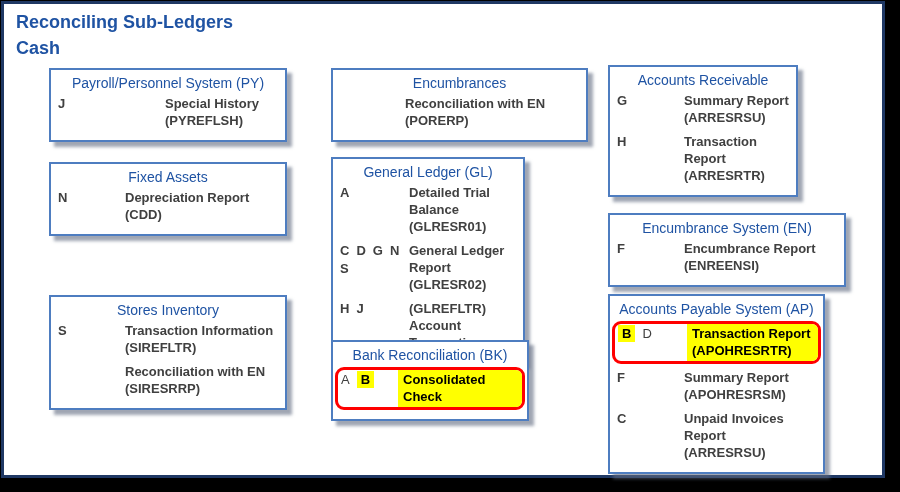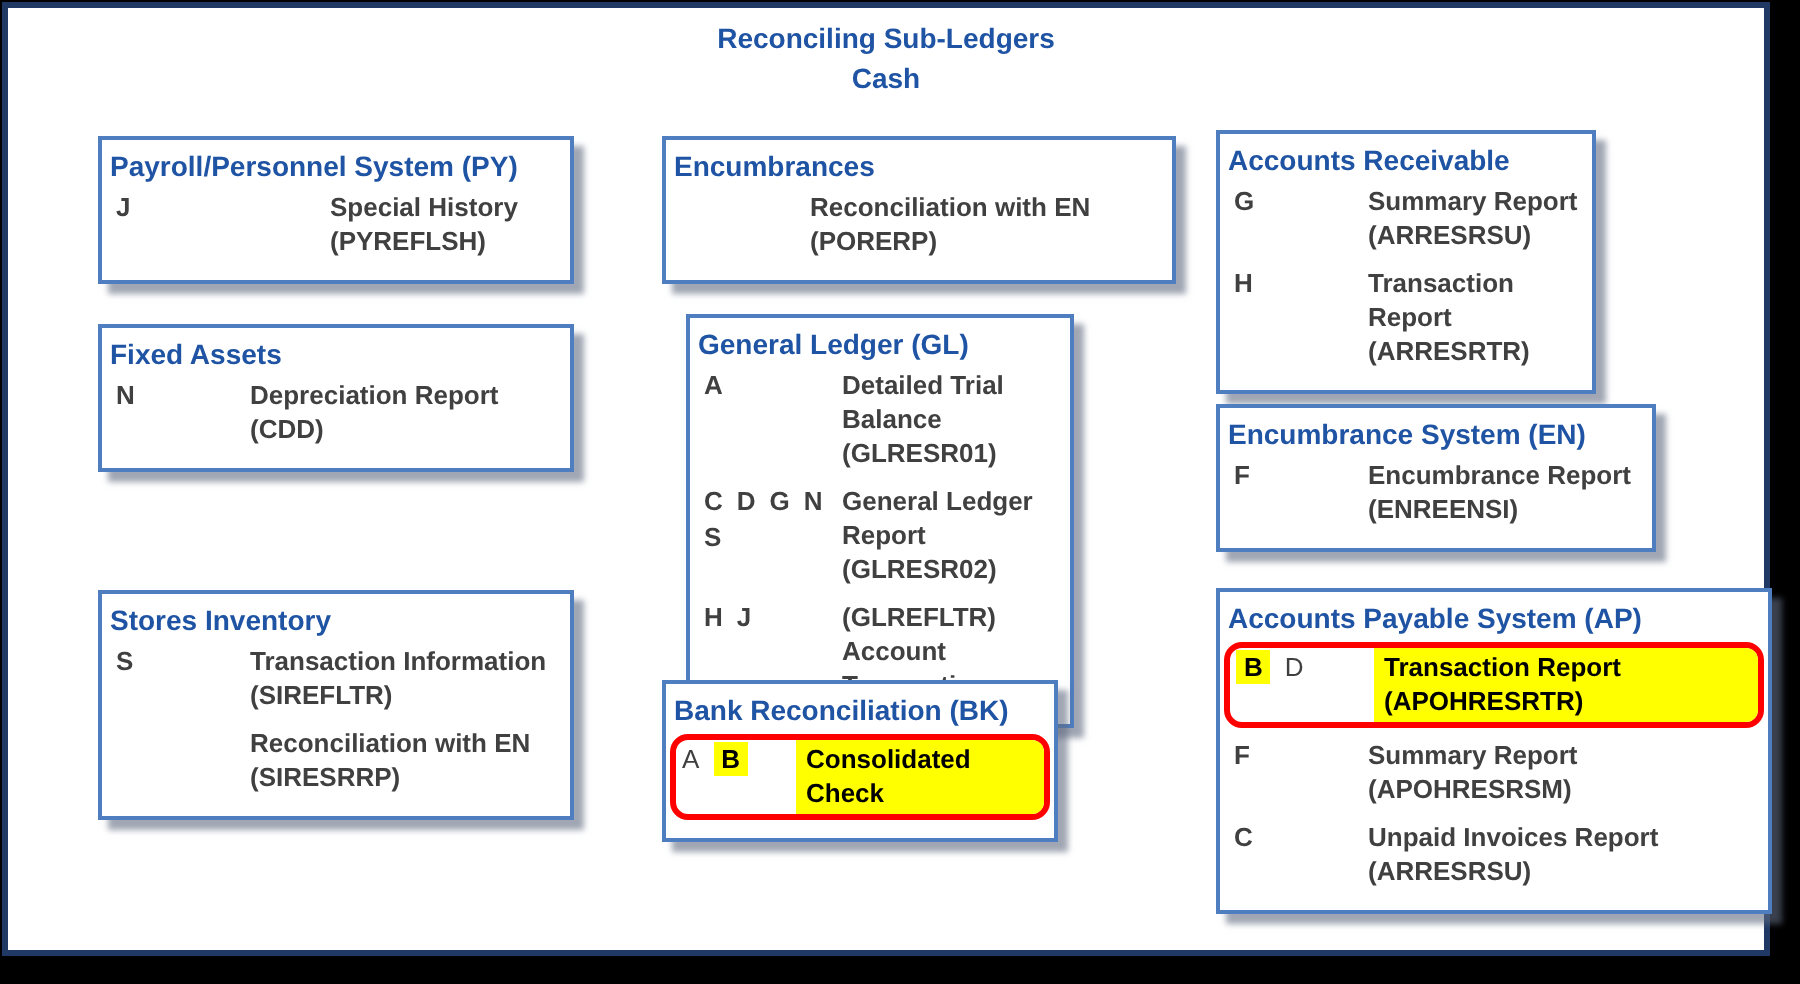--- a/index.html
+++ b/index.html
@@ -15,31 +15,31 @@
   html,body{margin:0;padding:0;}
   body{
     width:900px;height:492px;position:relative;background:#000;
     font-family:"Liberation Sans",sans-serif;overflow:hidden;
   }
   .canvas{
     position:absolute;left:1px;top:1px;width:884px;height:477px;
     background:#fff;border:3px solid var(--outer-border-navy);
   }
   .title{
-    position:absolute;left:0;top:5px;width:100%;text-align:center;
-    color:var(--accent-blue);font-weight:bold;font-size:14px;line-height:1.45;
+    position:absolute;left:12px;top:5px;width:100%;
+    color:var(--accent-blue);font-weight:bold;font-size:18px;line-height:1.45;
   }
   .box{
     position:absolute;background:#fff;
     border:2px solid var(--box-border-blue);
     box-shadow:5px 5px 3px rgba(96,106,128,0.6);
     padding:3px 0 4px 0;
   }
   .box-header{
-    text-align:left;color:var(--accent-blue);font-weight:bold;
+    text-align:center;color:var(--accent-blue);font-weight:normal;
     font-size:14px;line-height:1.3;padding:1px 4px 3px 4px;
   }
   .entry{
     display:flex;align-items:flex-start;margin:0 4px 7px 2px;
     font-size:13px;font-weight:bold;color:var(--body-text);line-height:17px;
   }
   .letters{
     flex:0 0 var(--lw,72px);max-width:var(--lw,72px);
     display:flex;flex-wrap:wrap;column-gap:7px;row-gap:1px;
     padding-left:5px;align-content:flex-start;
@@ -130,21 +130,21 @@
         <div class="entry">
           <div class="letters"></div>
           <div class="entry-text">
             <div>Reconciliation with EN</div>
             <div>(PORERP)</div>
           </div>
         </div>
       </div>
   </div>
 
-  <div class="box" style="left:339px;top:153px;width:194px;min-height:156px;--lw:74px">
+  <div class="box" style="left:327px;top:153px;width:194px;min-height:156px;--lw:74px">
     <div class="box-header">General Ledger (GL)</div>
     <div class="box-body">
         <div class="entry">
           <div class="letters">
             <span class="ltr">A</span>
           </div>
           <div class="entry-text">
             <div>Detailed Trial Balance</div>
             <div>(GLRESR01)</div>
           </div>
@@ -207,36 +207,36 @@
             <span class="ltr">H</span>
           </div>
           <div class="entry-text">
             <div>Transaction Report</div>
             <div>(ARRESRTR)</div>
           </div>
         </div>
       </div>
   </div>
 
-  <div class="box" style="left:604px;top:198px;width:220px;min-height:64px;--lw:72px">
+  <div class="box" style="left:604px;top:209px;width:238px;min-height:64px;--lw:72px">
     <div class="box-header">Encumbrance System (EN)</div>
     <div class="box-body">
         <div class="entry">
           <div class="letters">
             <span class="ltr">F</span>
           </div>
           <div class="entry-text">
             <div>Encumbrance Report</div>
             <div>(ENREENSI)</div>
           </div>
         </div>
       </div>
   </div>
 
-  <div class="box" style="left:604px;top:290px;width:278px;min-height:156px;--lw:72px">
+  <div class="box" style="left:604px;top:290px;width:217px;min-height:156px;--lw:72px">
     <div class="box-header">Accounts Payable System (AP)</div>
     <div class="box-body">
         <div class="entry hl">
           <div class="letters">
             <span class="ltr ltr-hl">B</span>
             <span class="ltr">D</span>
           </div>
           <div class="entry-text">
             <div>Transaction Report</div>
             <div>(APOHRESRTR)</div>

